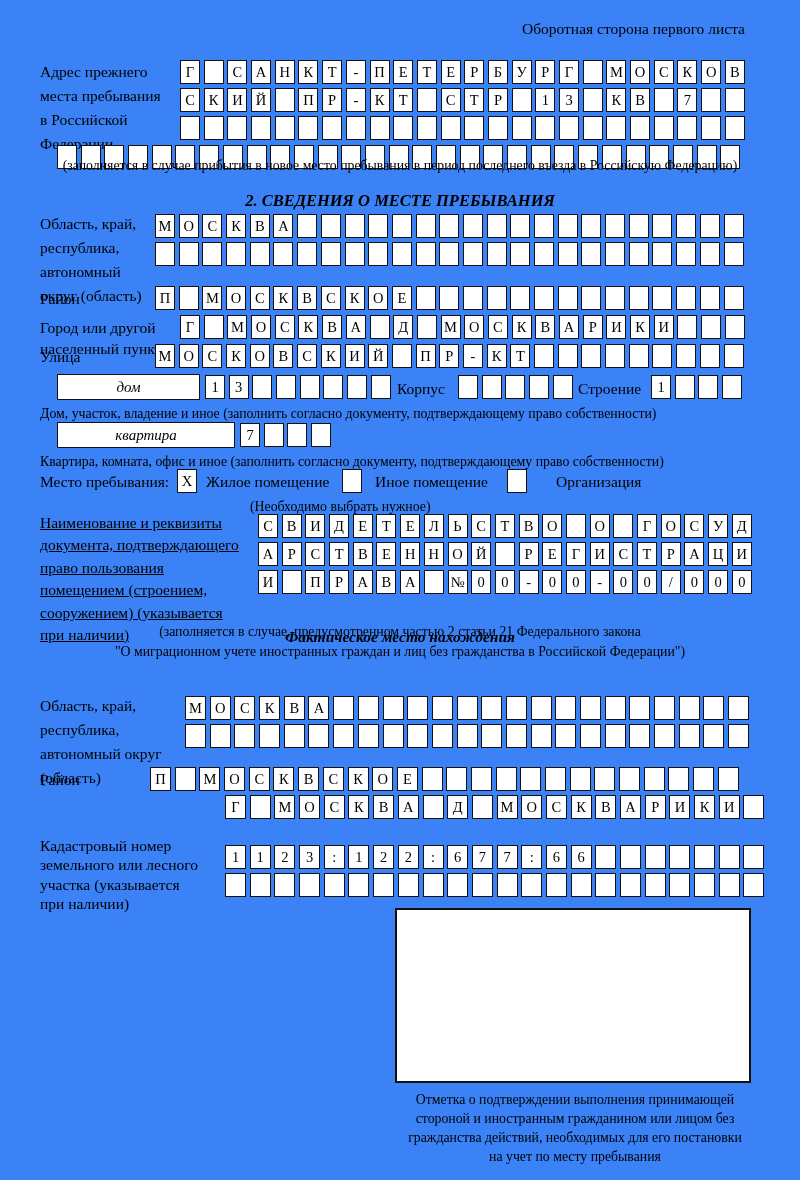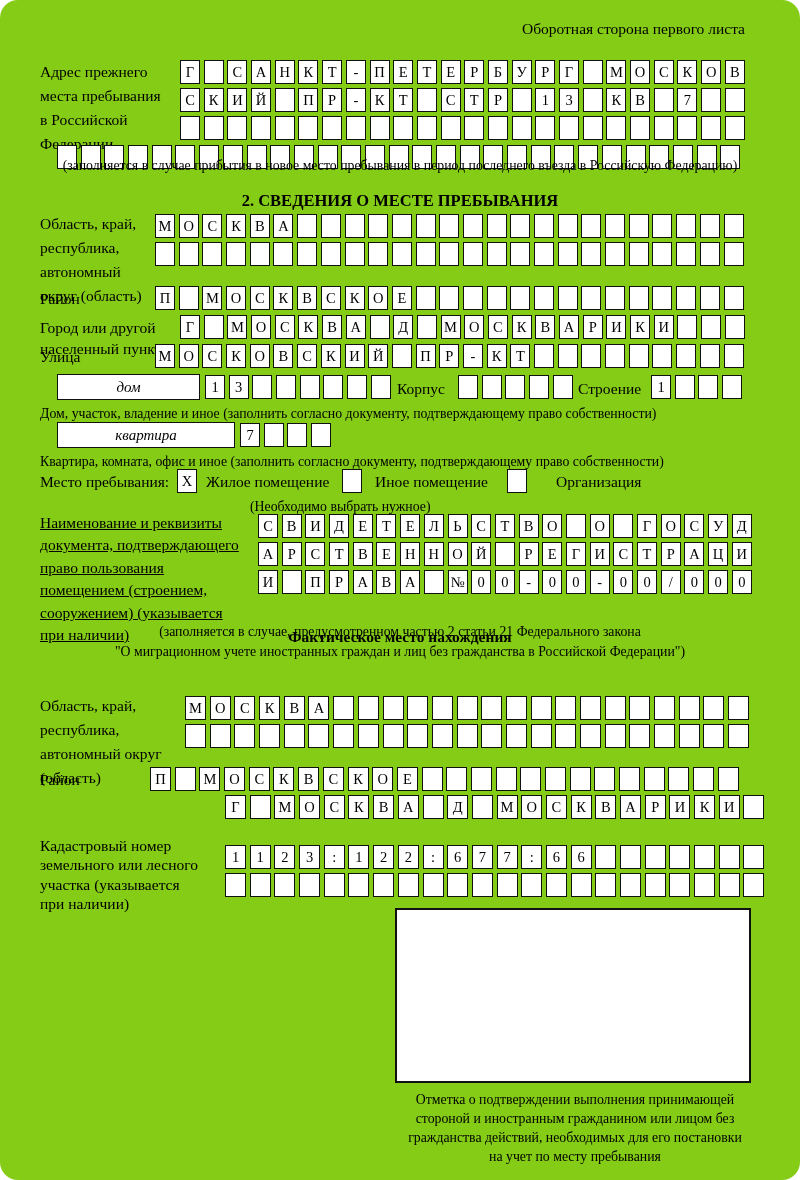--- a/index.html
+++ b/index.html
@@ -1,22 +1,22 @@
 <!DOCTYPE html>
 <html lang="ru"><head>
 <meta charset="utf-8">
 <style>
   html,body{margin:0;padding:0;background:#fff;}
-  #page{position:relative;width:800px;height:1180px;background:#84cc16;color:#000;
-        font-family:"Liberation Serif",serif;overflow:hidden;border-radius:18px;}
+  #page{position:relative;width:800px;height:1180px;background:#3b82f6;color:#000;
+        font-family:"Liberation Serif",serif;overflow:hidden;}
   .abs{position:absolute;}
   .lbl{font-size:15.5px;line-height:24px;white-space:pre-line;}
   .note{font-size:13.8px;line-height:18px;white-space:pre-line;}
   .center{text-align:center;}
-  .bold{font-weight:bold;}
+  .bold{font-weight:bold;font-style:italic;}
   .grid{position:absolute;display:flex;gap:3.7px;}
   .cell{box-sizing:border-box;flex:none;width:20px;height:24px;border:1.5px solid #111;
         display:flex;align-items:center;justify-content:center;
         font-size:14.5px;background:#fff;}
   .g-wide .cell{width:21px;}
   .typebox{position:absolute;box-sizing:border-box;border:1.6px solid #111;height:26px;
         display:flex;align-items:center;justify-content:center;font-size:15px;background:#fff;font-style:italic;}
   .chk{position:absolute;box-sizing:border-box;width:20px;height:24px;border:1.5px solid #111;
         display:flex;align-items:center;justify-content:center;font-size:14.5px;background:#fff;}
   .stamp{position:absolute;box-sizing:border-box;border:2px solid #111;background:#fff;}

